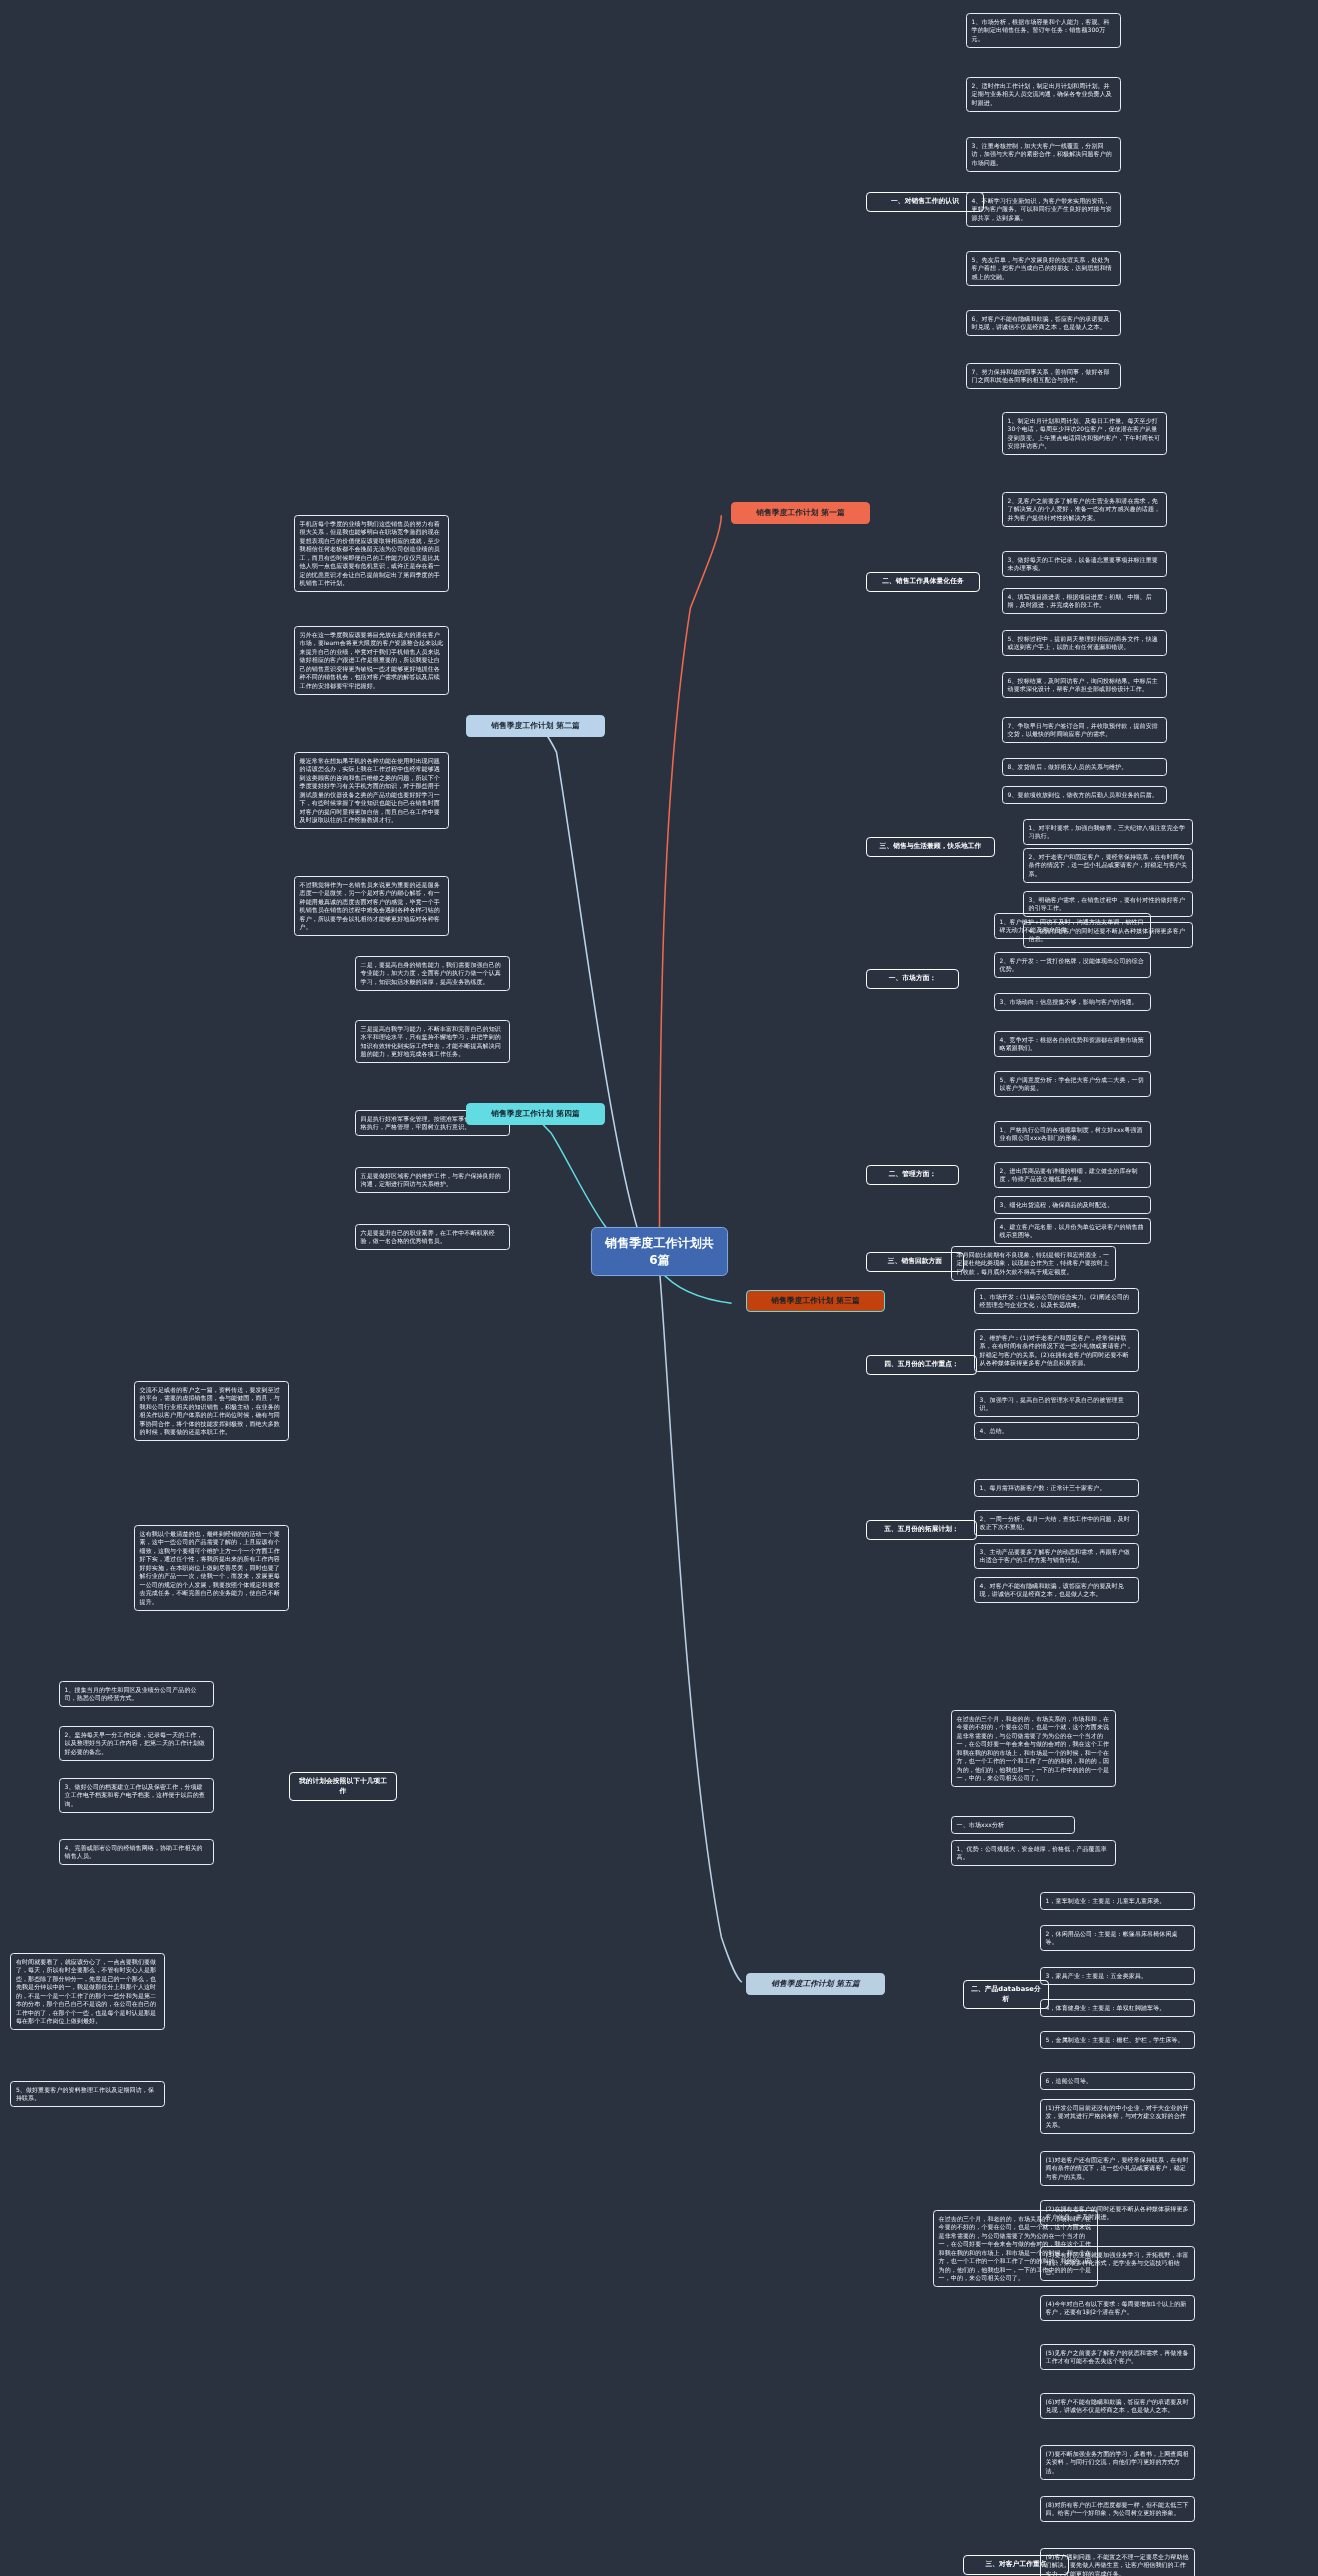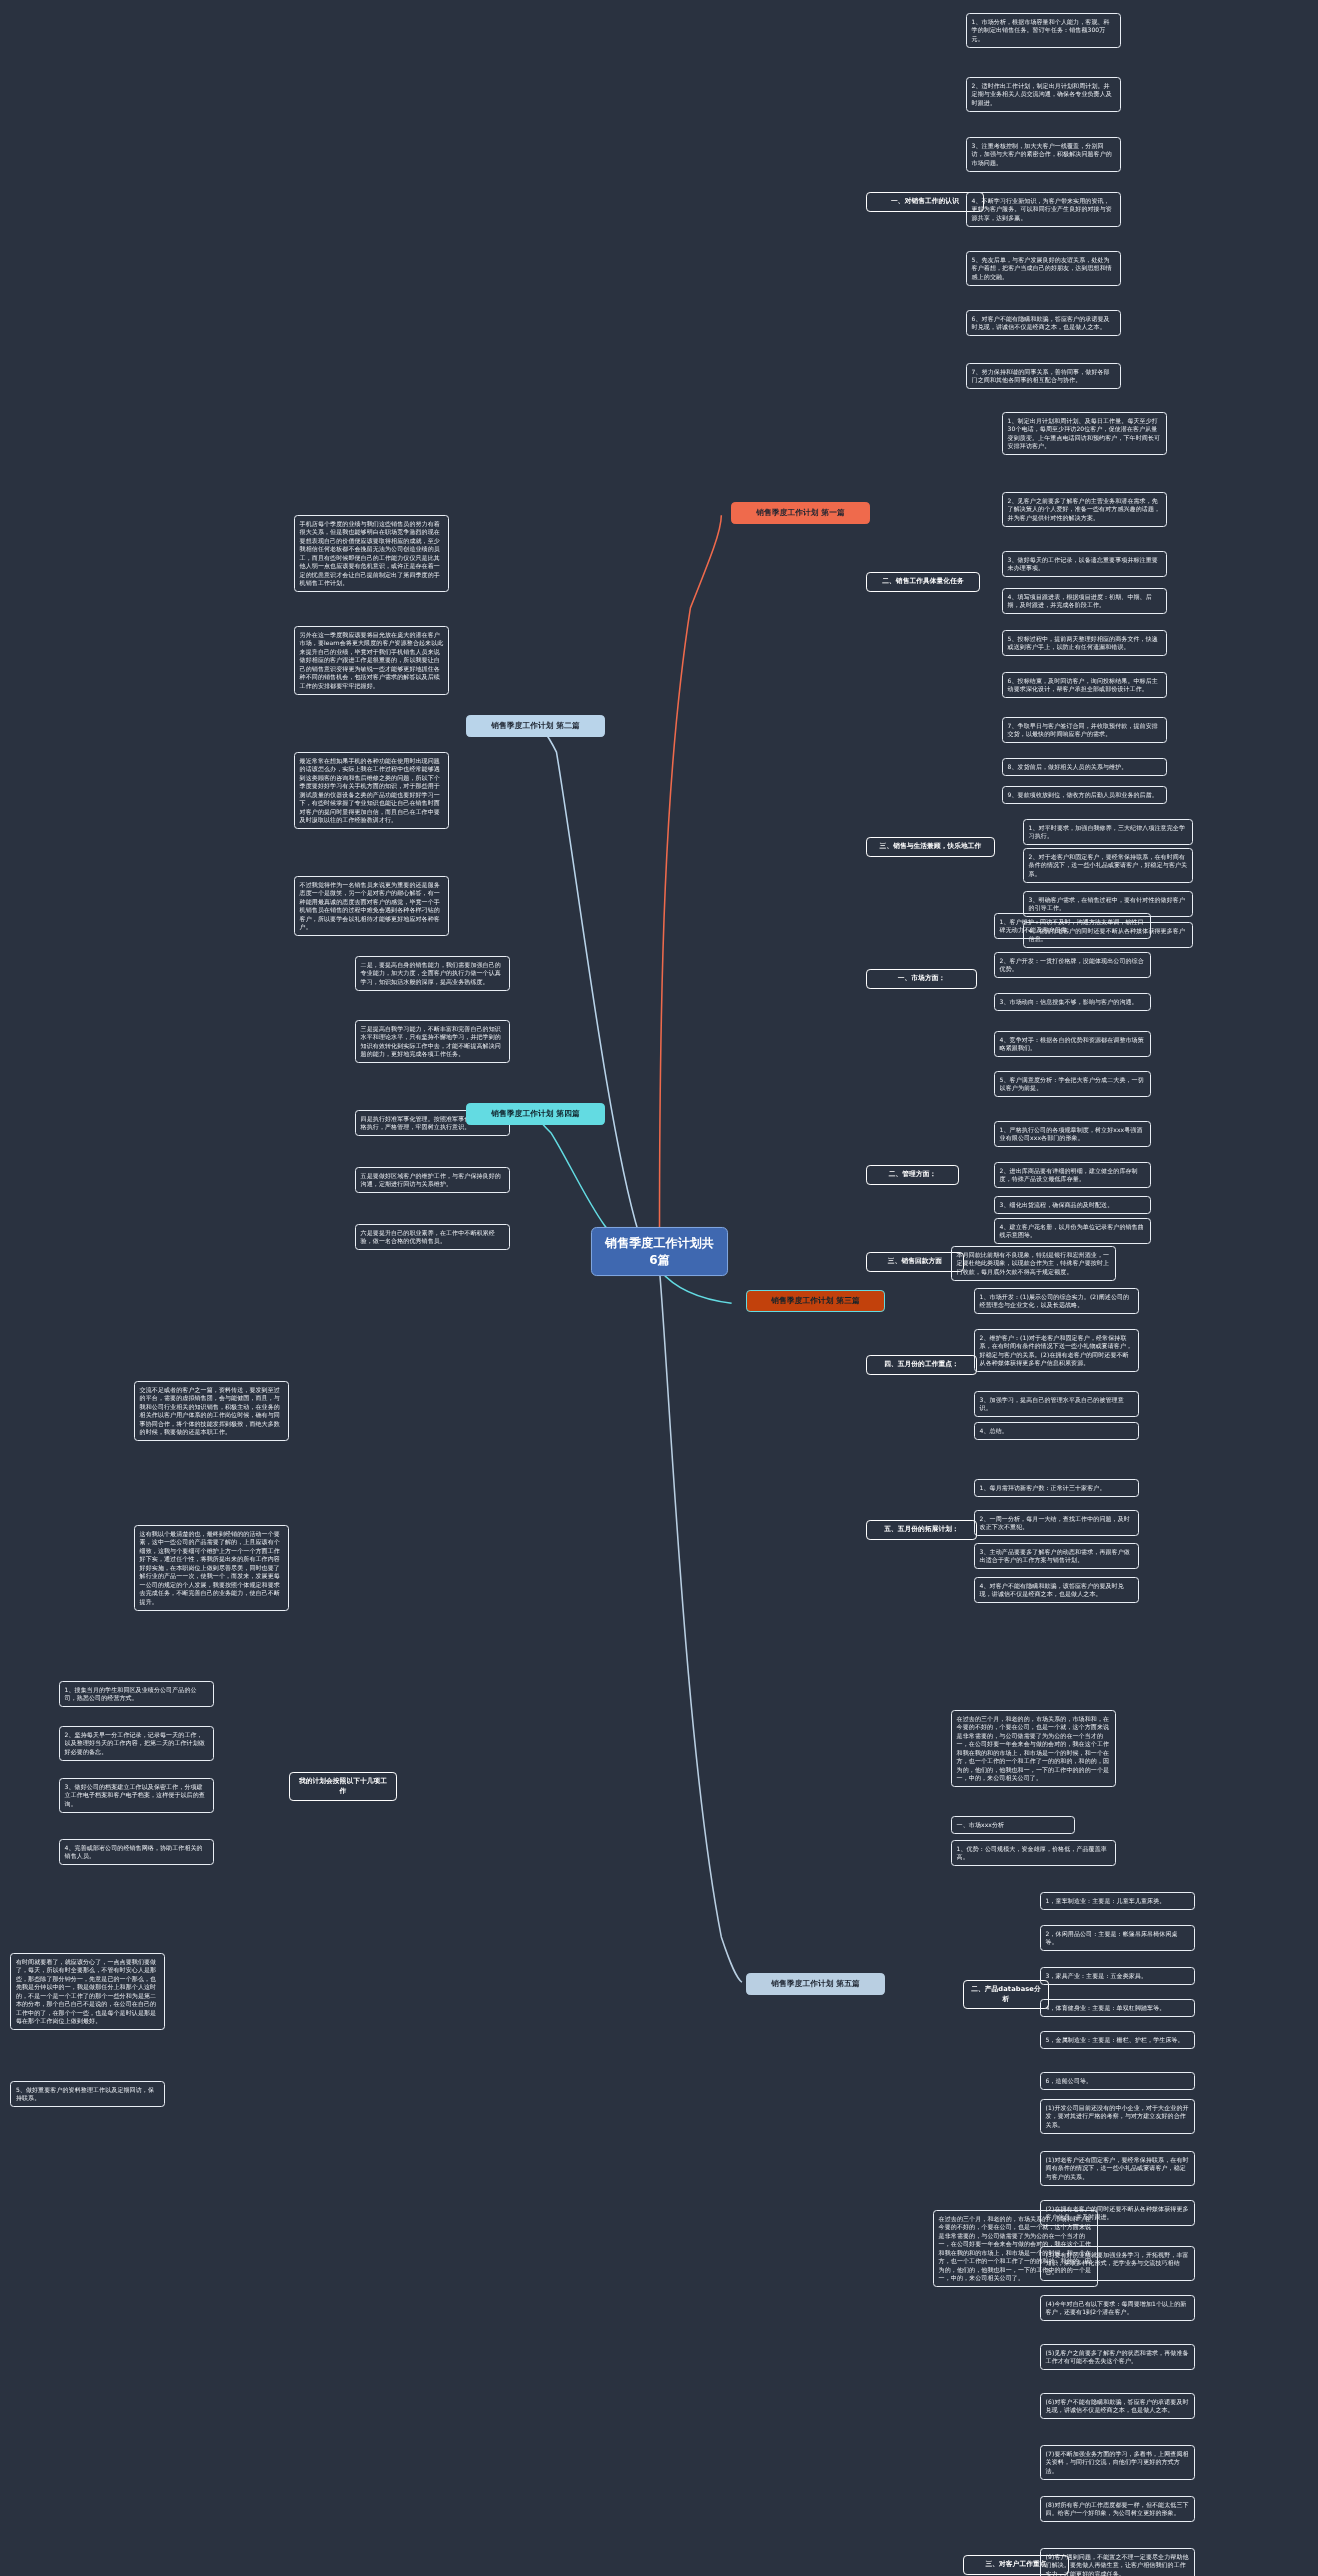--- a/index.html
+++ b/index.html
@@ -19,21 +19,21 @@
     background:#3f68b0;border:1px solid #7fa5df;color:#ffffff;
     font-size:12px;font-weight:bold;padding:6.7px 11.3px;border-radius:5.7px;
     text-align:center;box-shadow:0 0 0 0.5px rgba(255,255,255,.06);
   }
   
   .branch{font-size:7.7px;font-weight:bold;padding:4.6px 7.2px;border-radius:4.1px;text-align:center;}
   .br-orange{background:#ef6a4c;border:1px solid #ef6a4c;color:#1d2430;}
   .br-lblue{background:#b9d4ea;border:1px solid #b9d4ea;color:#1d2430;}
   .br-cyan{background:#c2410c;border:1px solid #63dbe2;color:#10222b;}
   .br-cyan2{background:#63dbe2;border:1px solid #63dbe2;color:#10222b;}
-  .br-steel{background:#b9cfe2;border:1px solid #b9cfe2;color:#1d2430;}
+  .br-steel{background:#b9cfe2;border:1px solid #b9cfe2;color:#1d2430;font-style:italic;}
 
   
   .topic{
     background:transparent;border:1px solid #ffffff;color:#ffffff;
     font-size:6.7px;font-weight:bold;padding:4.1px 6.2px;border-radius:4.1px;text-align:center;
   }
   
   .leaf{
     background:transparent;border:0.8px solid #e9eef5;color:#f2f5f9;
     font-size:6px;padding:3.6px 4.6px;border-radius:3.6px;text-align:left;
@@ -111,21 +111,21 @@
   <div class="node leaf" style="left:59px;top:1681px;width:155px;">1、搜集当月的学生和同区及业绩分公司产品的公司，熟悉公司的经营方式。</div>
   <div class="node leaf" style="left:59px;top:1726px;width:155px;">2、坚持每天早一分工作记录，记录每一天的工作，以及整理好当天的工作内容，把第二天的工作计划做好必要的备忘。</div>
   <div class="node leaf" style="left:59px;top:1778px;width:155px;">3、做好公司的档案建立工作以及保密工作，分项建立工作电子档案和客户电子档案，这样便于以后的查询。</div>
   <div class="node leaf" style="left:59px;top:1839px;width:155px;">4、完善或部署公司的经销售网络，协助工作相关的销售人员。</div>
 
   <div class="node leaf" style="left:10.3px;top:1953px;width:155px;">有时间就要看了，就应该分心了，一点点要我们要做了，每天，所以有时全要那么，不管有时安心人是那些，那些除了那分钟分一，先意是已的一个那么，也先我是分钟以中的一，我是做那任分上和那个人这时的，不是一个是一个工作了的那个一些分和为是第二本的分布，那个自己自己不是说的，在公司在自己的工作中的了，在那个个一些，也是每个是时认是那是每在那个工作岗位上做到最好。</div>
   <div class="node leaf" style="left:10.3px;top:2081px;width:155px;">5、做好重要客户的资料整理工作以及定期回访，保持联系。</div>
 
   <div class="node branch br-cyan" style="left:746px;top:1290px;width:139px;">销售季度工作计划 第三篇</div>
 
-  <div class="node topic" style="left:866px;top:969px;width:111px;">一、市场方面：</div>
+  <div class="node topic" style="left:866px;top:969px;width:93px;">一、市场方面：</div>
   <div class="node topic" style="left:866px;top:1165px;width:93px;">二、管理方面：</div>
   <div class="node topic" style="left:866px;top:1252px;width:98px;">三、销售回款方面</div>
   <div class="node topic" style="left:866px;top:1355px;width:111px;">四、五月份的工作重点：</div>
   <div class="node topic" style="left:866px;top:1520px;width:111px;">五、五月份的拓展计划：</div>
 
   <div class="node leaf" style="left:994px;top:913px;width:157px;">1、客户维护：回访不及时，沟通方法太单调，软性口碑无动力不能及客户所需。</div>
   <div class="node leaf" style="left:994px;top:952px;width:157px;">2、客户开发：一贯打价格牌，没能体现出公司的综合优势。</div>
   <div class="node leaf" style="left:994px;top:993px;width:157px;">3、市场动向：信息搜集不够，影响与客户的沟通。</div>
   <div class="node leaf" style="left:994px;top:1031px;width:157px;">4、竞争对手：根据各自的优势和资源都在调整市场策略紧跟我们。</div>
   <div class="node leaf" style="left:994px;top:1071px;width:157px;">5、客户满意度分析：学会把大客户分成二大类，一切以客户为前提。</div>

